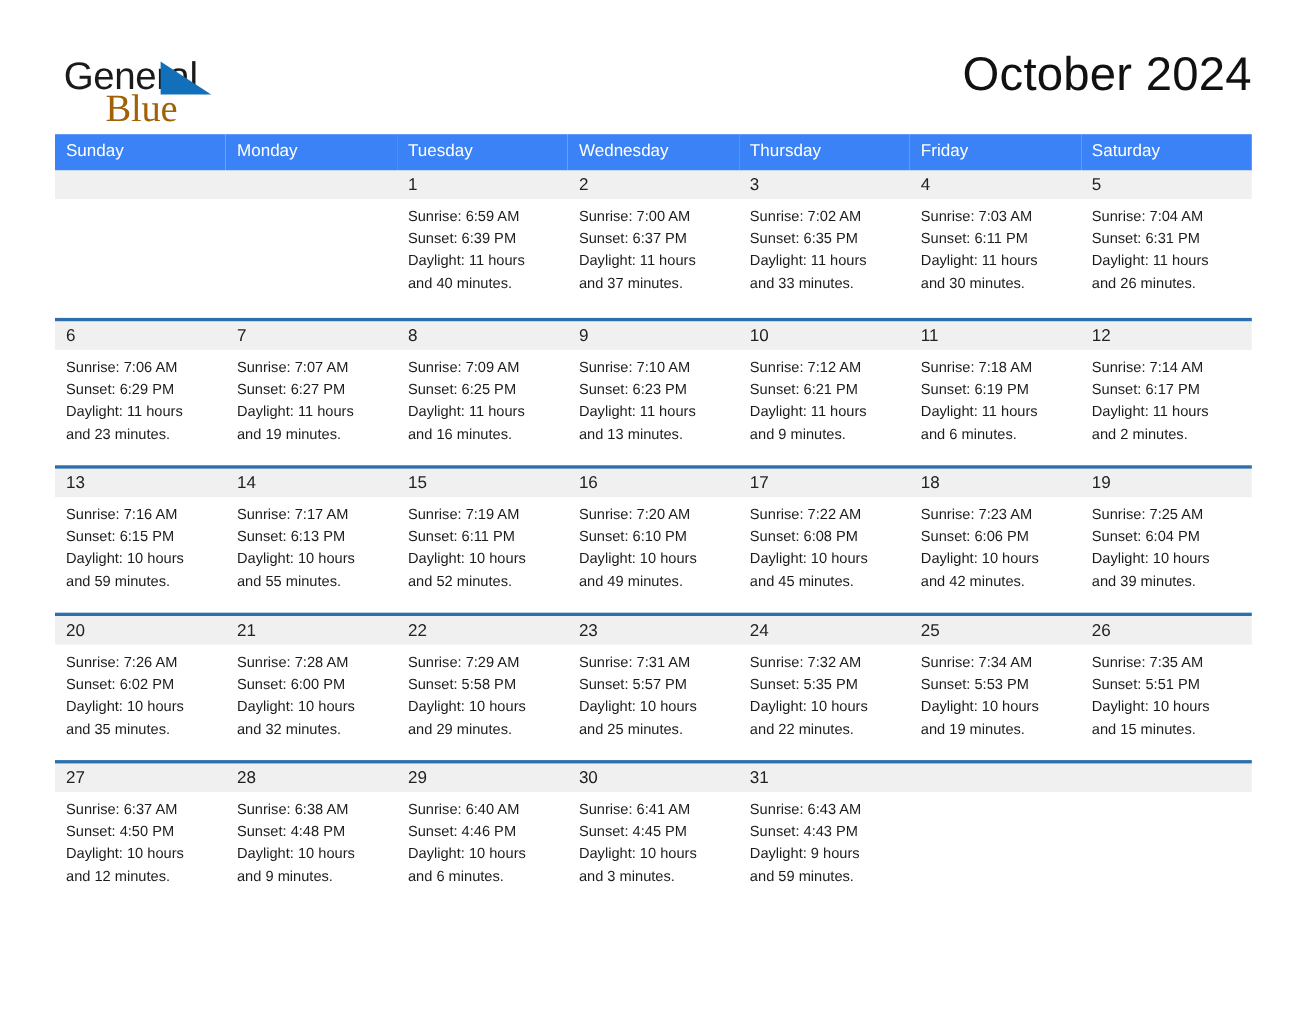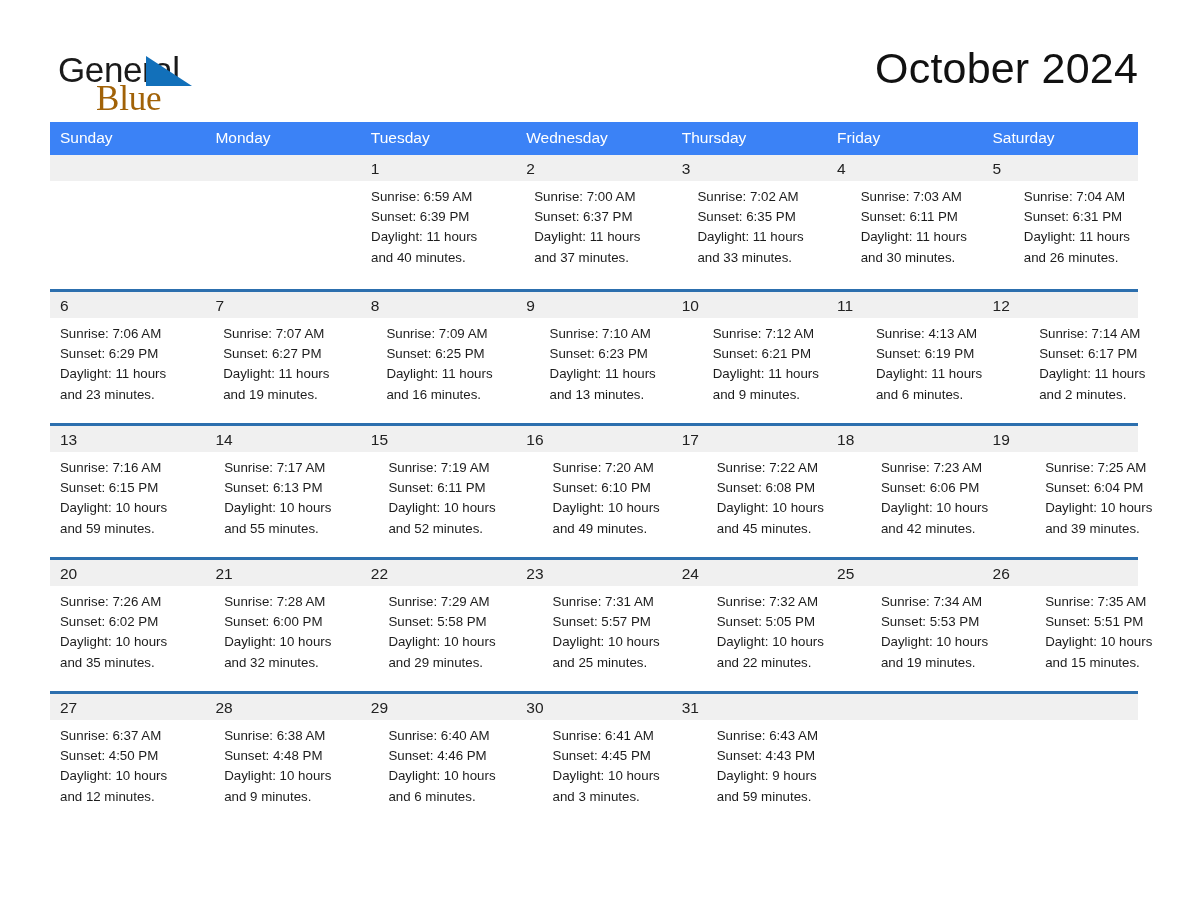--- a/index.html
+++ b/index.html
@@ -109,21 +109,20 @@
   .daynum-cell {
     width: 155.43px;
     font-size: 15.5px;
     color: #222222;
     padding: 5px 0 5px 10px;
     height: 26px;
   }
   .content-band {
     display: flex;
     width: 1088px;
-    gap: 39px;
   }
   .content-cell {
     width: 155.43px;
     padding: 6px 8px 6px 10px;
     font-size: 13.3px;
     line-height: 20.2px;
     color: #1c1c1c;
   }
   .content-cell div { white-space: nowrap; }
   .week-wrapper { width: 1088px; }
@@ -246,21 +245,21 @@
                   <div>Daylight: 11 hours</div>
                   <div>and 13 minutes.</div>
                 </div>
                 <div class="content-cell">
                   <div>Sunrise: 7:12 AM</div>
                   <div>Sunset: 6:21 PM</div>
                   <div>Daylight: 11 hours</div>
                   <div>and 9 minutes.</div>
                 </div>
                 <div class="content-cell">
-                  <div>Sunrise: 4:13 AM</div>
+                  <div>Sunrise: 7:18 AM</div>
                   <div>Sunset: 6:19 PM</div>
                   <div>Daylight: 11 hours</div>
                   <div>and 6 minutes.</div>
                 </div>
                 <div class="content-cell">
                   <div>Sunrise: 7:14 AM</div>
                   <div>Sunset: 6:17 PM</div>
                   <div>Daylight: 11 hours</div>
                   <div>and 2 minutes.</div>
                 </div>
@@ -359,21 +358,21 @@
                   <div>and 29 minutes.</div>
                 </div>
                 <div class="content-cell">
                   <div>Sunrise: 7:31 AM</div>
                   <div>Sunset: 5:57 PM</div>
                   <div>Daylight: 10 hours</div>
                   <div>and 25 minutes.</div>
                 </div>
                 <div class="content-cell">
                   <div>Sunrise: 7:32 AM</div>
-                  <div>Sunset: 5:05 PM</div>
+                  <div>Sunset: 5:35 PM</div>
                   <div>Daylight: 10 hours</div>
                   <div>and 22 minutes.</div>
                 </div>
                 <div class="content-cell">
                   <div>Sunrise: 7:34 AM</div>
                   <div>Sunset: 5:53 PM</div>
                   <div>Daylight: 10 hours</div>
                   <div>and 19 minutes.</div>
                 </div>
                 <div class="content-cell">

